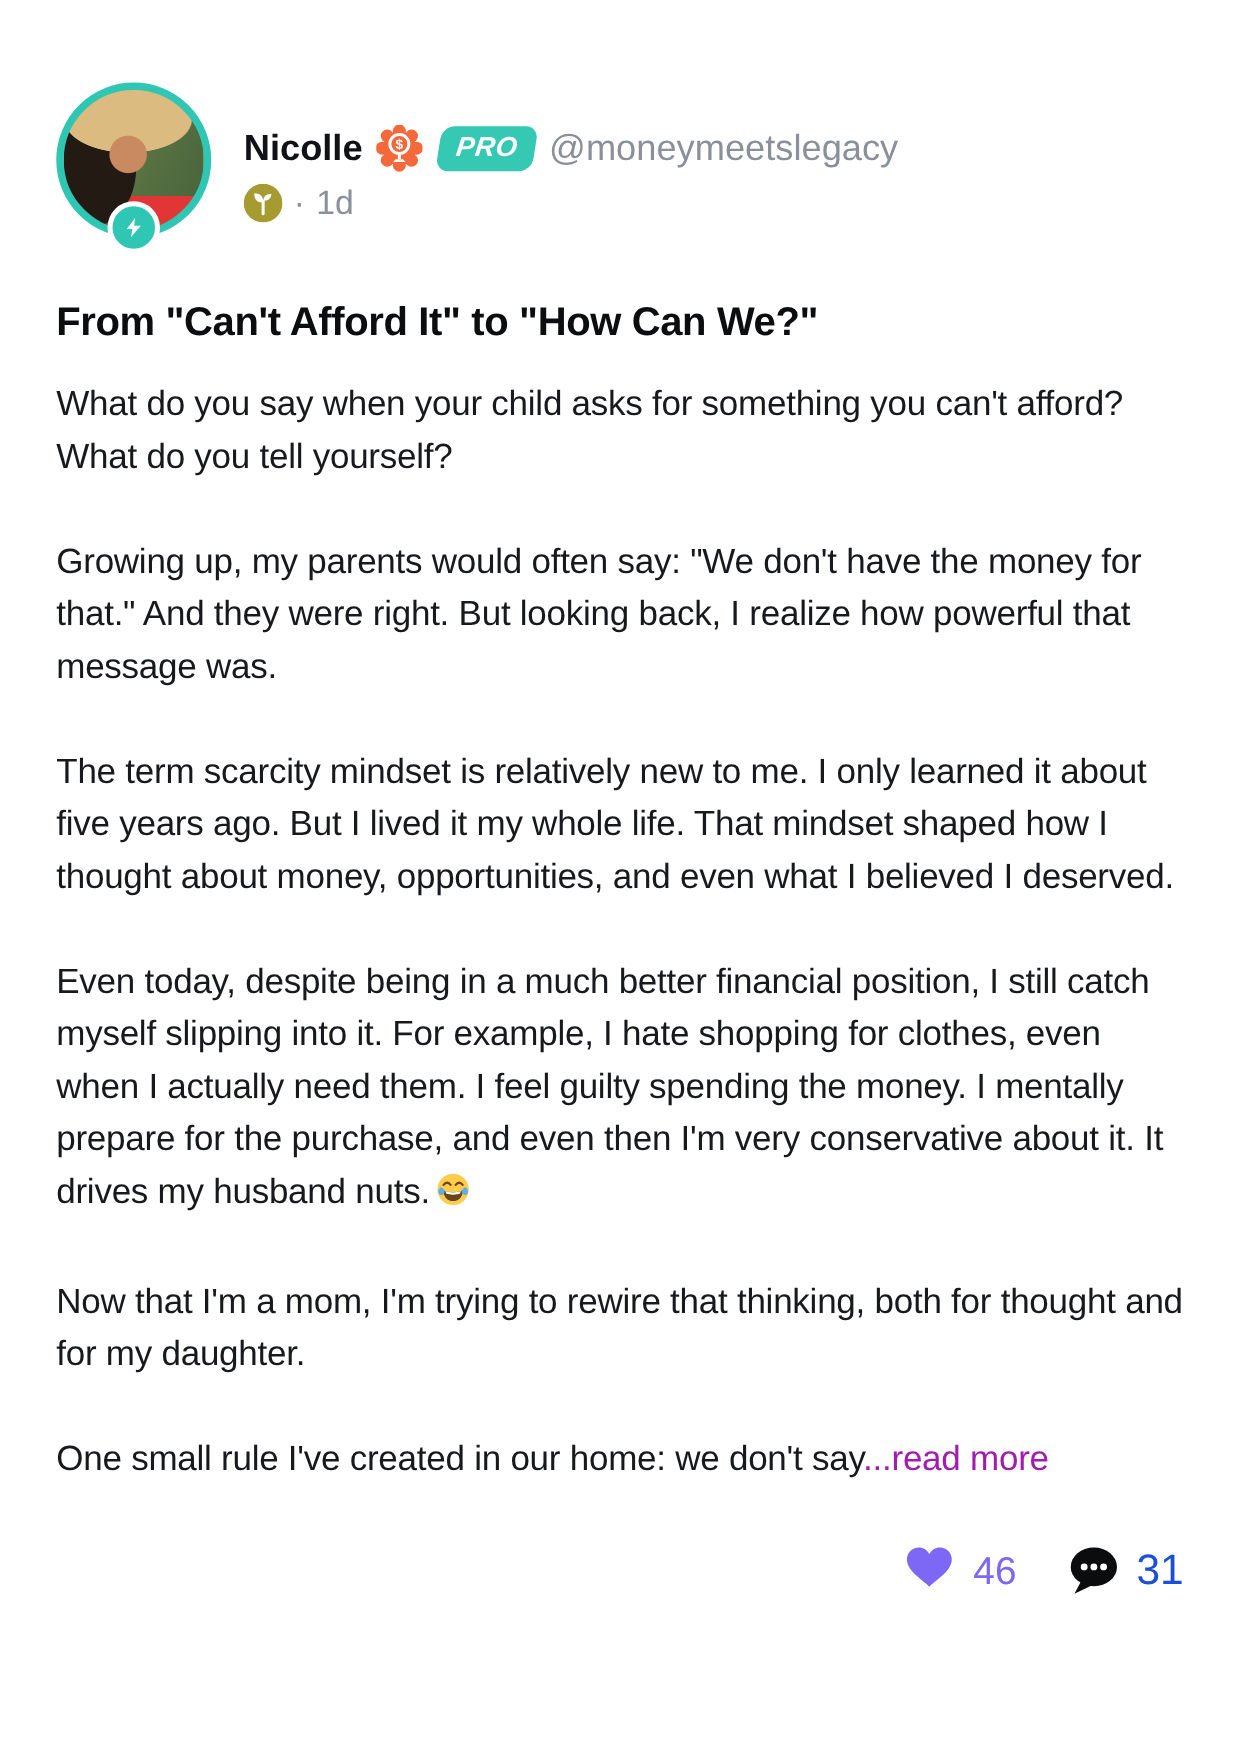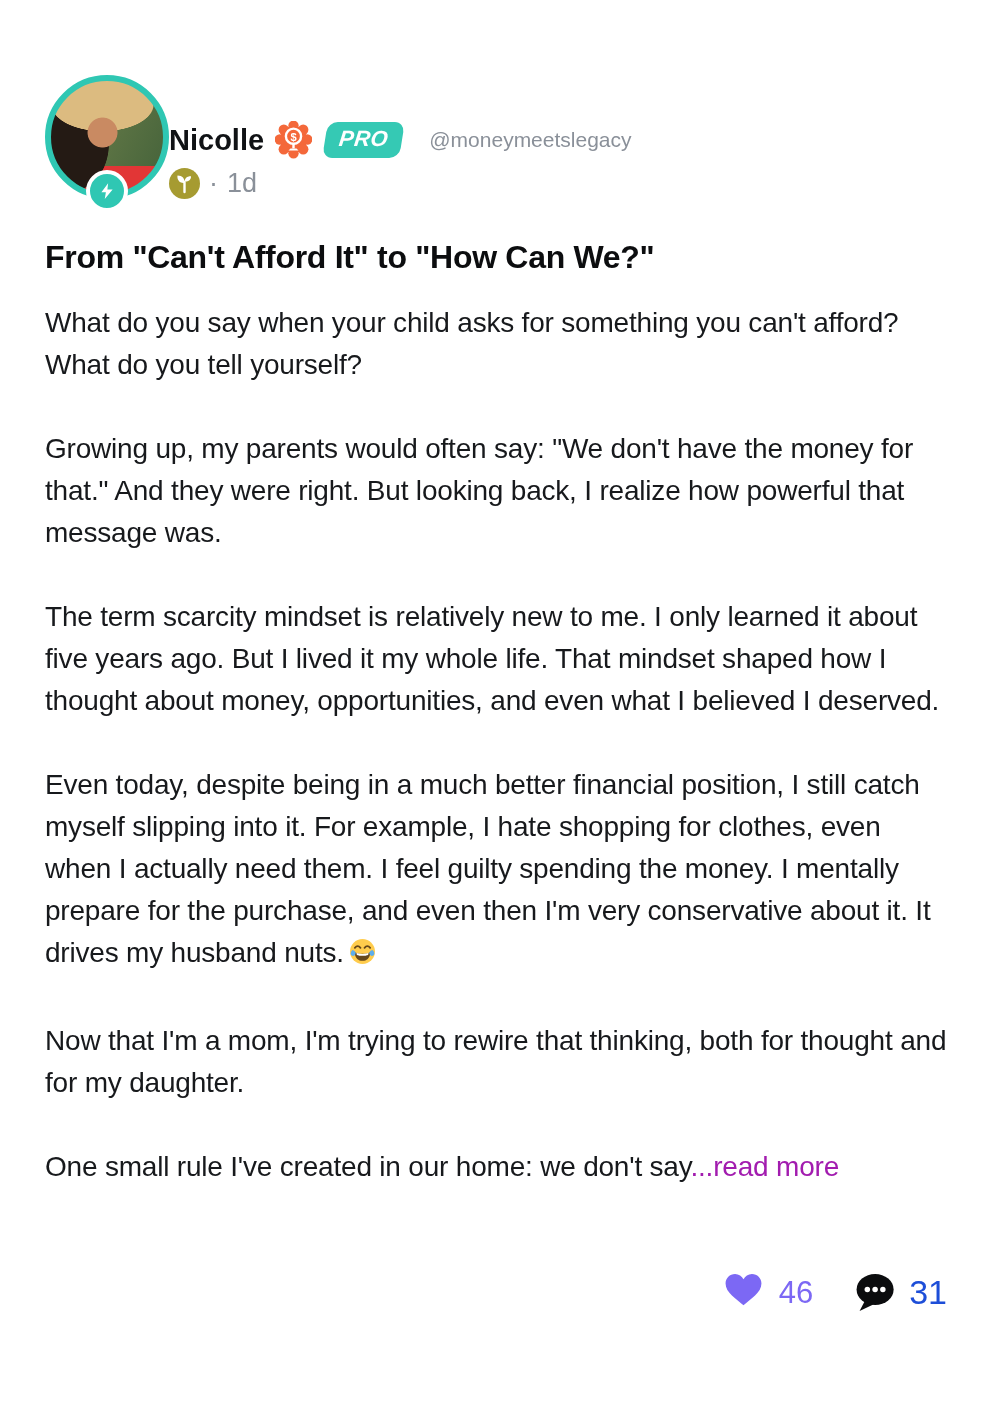--- a/index.html
+++ b/index.html
@@ -4,21 +4,21 @@
 <style>
   html,body{margin:0;padding:0;}
   body{
     width:992px;height:1401px;overflow:hidden;background:#ffffff;
     font-family:"Liberation Sans",sans-serif;color:#16181b;
     -webkit-font-smoothing:antialiased;
   }
   .post{padding:57px 45px 0 45px;}
 
   
-  .post-header{display:flex;align-items:flex-end;height:142px;}
+  .post-header{display:flex;align-items:center;gap:26px;height:142px;}
   .avatar-wrap{position:relative;width:124px;height:124px;flex:0 0 auto;cursor:pointer;}
   .avatar-photo{
     width:112px;height:112px;border-radius:50%;
     border:6px solid #2fc7b3;
     background:
       radial-gradient(circle at 46% 46%, #c98a62 0 17%, rgba(201,138,98,0) 18%),
       radial-gradient(ellipse 46% 24% at 46% 21%, #dcbb80 0 98%, rgba(220,187,128,0) 100%),
       radial-gradient(ellipse 32% 42% at 20% 56%, #241a14 0 98%, rgba(36,26,20,0) 100%),
       linear-gradient(to top, #e23636 0 24%, rgba(226,54,54,0) 24.5%),
       linear-gradient(115deg, #3a2c20 0 28%, #5a7243 55%, #44623a 100%);
@@ -33,41 +33,41 @@
   .name-row{display:flex;align-items:center;gap:11px;white-space:nowrap;}
   .author{font-size:29px;font-weight:700;color:#101215;cursor:pointer;}
   .money-badge{width:37px;height:38px;display:inline-flex;flex:0 0 auto;}
   .pro-badge{
     background:#35c9b4;color:#ffffff;border-radius:10px;
     transform:skewX(-9deg);
     padding:4px 14px 6px 14px;margin-left:2px;
     font-size:22px;font-weight:700;font-style:italic;letter-spacing:.5px;
   }
   .pro-badge span{display:inline-block;transform:skewX(2deg);}
-  .handle{font-size:21px;color:#8a9099;font-weight:400;margin-left:16px;cursor:pointer;}
+  .handle{font-size:29px;color:#8a9099;font-weight:400;margin-left:0;cursor:pointer;}
   .meta-row{display:flex;align-items:center;gap:9px;margin-top:9px;
     font-size:27px;color:#8a9099;}
   .community{cursor:pointer;}
   .sprout{width:31px;height:31px;flex:0 0 auto;}
 
   
   .post-title{
     font-size:32px;line-height:40px;font-weight:700;color:#0c0d0f;
     letter-spacing:-.3px;margin:38px 0 25px 0;
   }
   .post-body p{font-size:28px;line-height:42px;margin:12px 0 42px 0;color:#17191c;letter-spacing:-.2px;}
   .read-more{color:#a21caf;cursor:pointer;text-decoration:none;}
   .joy-emoji{vertical-align:-4px;margin-left:4px;}
 
   
   .post-footer{
     display:flex;justify-content:flex-end;align-items:center;gap:40px;
     padding:6px 0 0 0;
   }
-  .stat{display:flex;align-items:center;gap:13px;cursor:pointer;margin-top:36px;}
+  .stat{display:flex;align-items:center;gap:13px;cursor:pointer;}
   .stat-like{color:#7c68f4;}
   .stat-like .count{font-size:31px;color:#7c68f4;}
   .stat-comments .count{font-size:34px;color:#1d4ed8;}
 </style>
 </head>
 <body>
 
 <article class="post">
 
   <header class="post-header">

